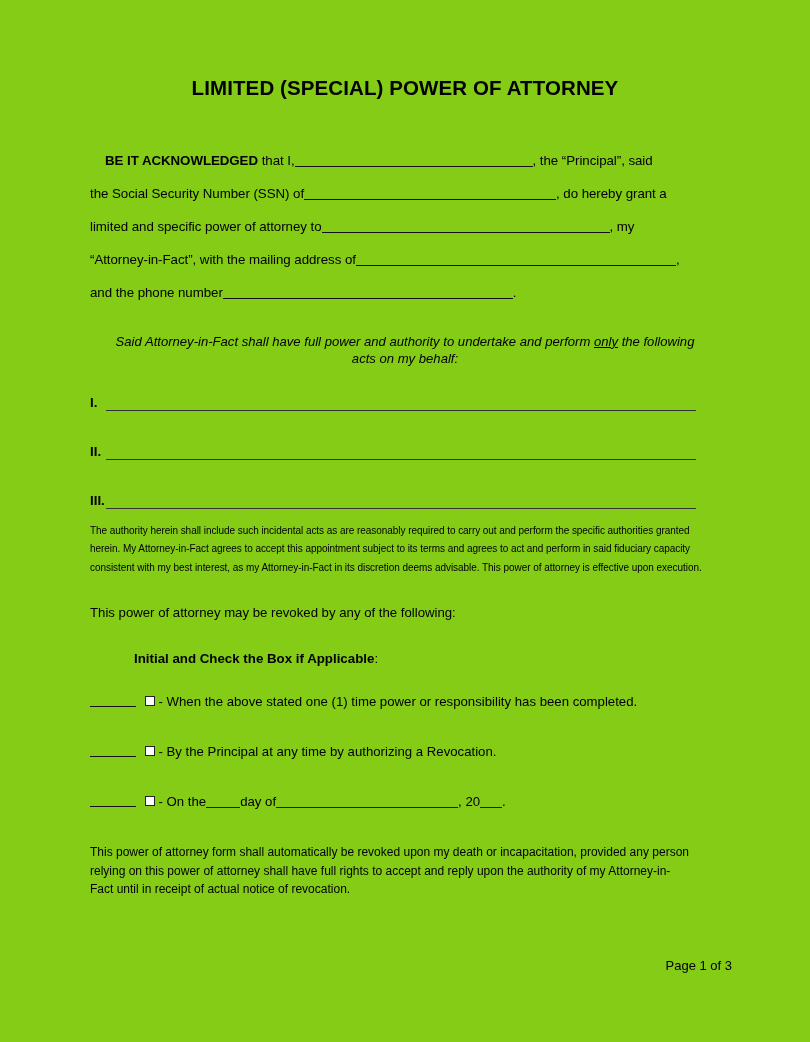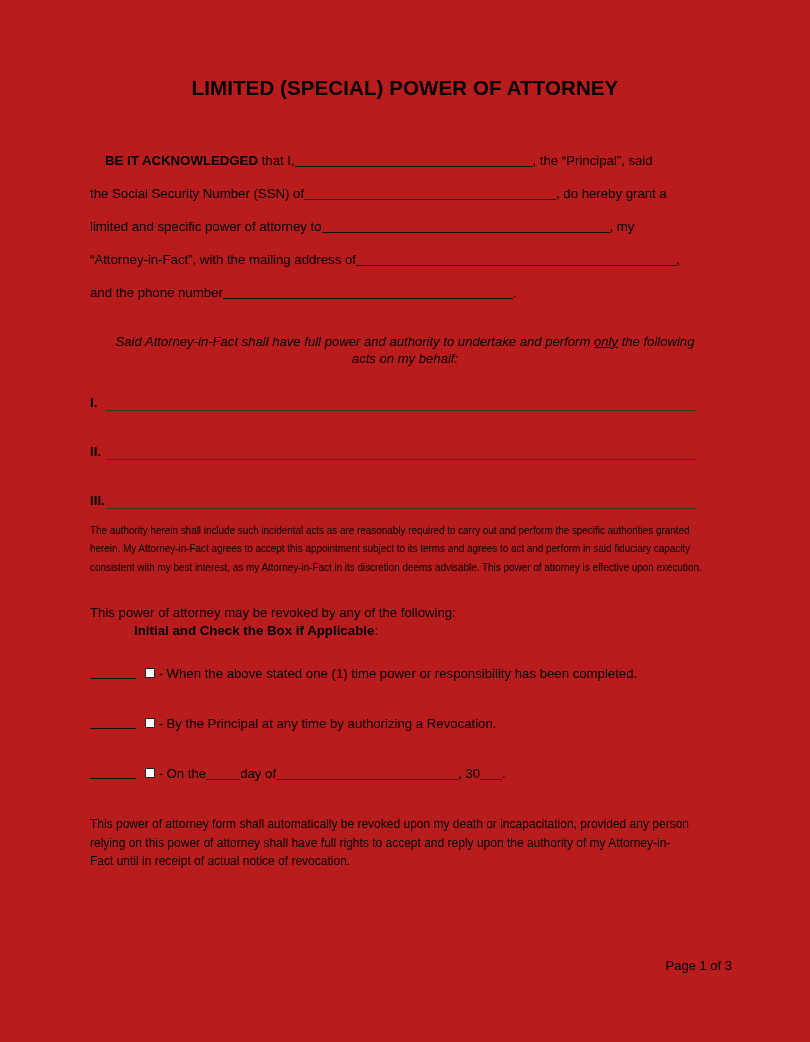--- a/index.html
+++ b/index.html
@@ -11,21 +11,21 @@
     width: 810px;
     height: 1042px;
     font-family: "Liberation Sans", sans-serif;
     color: #000000;
     -webkit-font-smoothing: antialiased;
   }
   .page {
     position: relative;
     width: 810px;
     height: 1042px;
-    background: #b91c1c;
+    background: #84cc16;
     box-sizing: border-box;
   }
   .doc-title {
     position: absolute;
     top: 76px;
     left: 0;
     width: 810px;
     text-align: center;
     font-size: 20.5px;
     font-weight: bold;
@@ -95,20 +95,21 @@
     letter-spacing: -0.05px;
     margin-top: -14px;
   }
   .para.wide { width: 632px; }
   .revoke-line {
     margin-top: 26px;
     font-size: 13.2px;
     line-height: 18px;
   }
   .initial-head {
+    margin-top: 28px;
     font-size: 13.3px;
     line-height: 18px;
     padding-left: 44px;
   }
   .initial-head b { font-weight: bold; }
   .checkrows { margin-top: 25px; }
   .checkrow {
     font-size: 13.2px;
     line-height: 18px;
     margin-bottom: 32px;
@@ -207,21 +208,21 @@
 
       <div class="checkrow">
         <span class="init-blank"></span><span class="cbox"></span><span>- When the above stated one (1) time power or responsibility has been completed.</span>
       </div>
 
       <div class="checkrow">
         <span class="init-blank"></span><span class="cbox"></span><span>- By the Principal at any time by authorizing a Revocation.</span>
       </div>
 
       <div class="checkrow">
-        <span class="init-blank"></span><span class="cbox"></span><span>- On the</span><span class="blank-thin" style="width:34px"></span><span>day of</span><span class="blank-thin" style="width:182px"></span><span>, 30</span><span class="blank-thin" style="width:22px"></span><span>.</span>
+        <span class="init-blank"></span><span class="cbox"></span><span>- On the</span><span class="blank-thin" style="width:34px"></span><span>day of</span><span class="blank-thin" style="width:182px"></span><span>, 20</span><span class="blank-thin" style="width:22px"></span><span>.</span>
       </div>
 
     </div>
 
     <div class="final-para">This power of attorney form shall automatically be revoked upon my death or incapacitation, provided any person relying on this power of attorney shall have full rights to accept and reply upon the authority of my Attorney-in-Fact until in receipt of actual notice of revocation.</div>
 
   </div>
 
   <div class="footer">Page 1 of 3</div>
 

